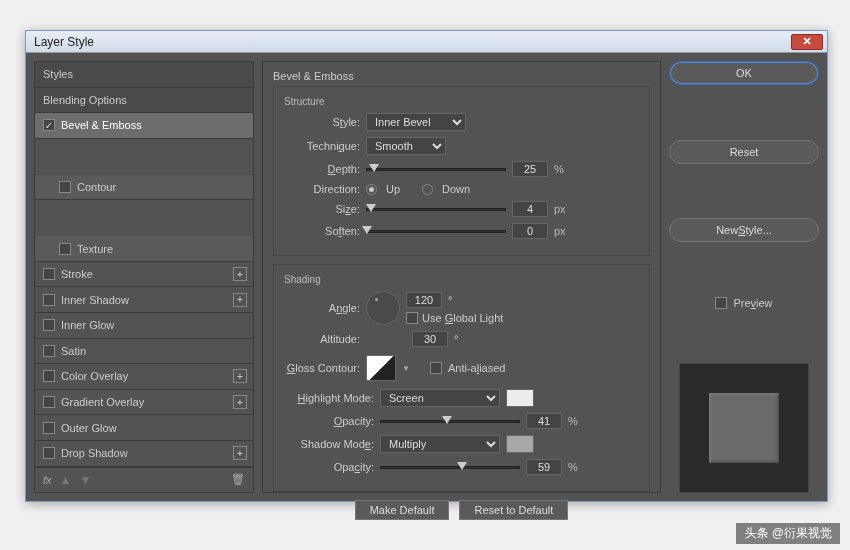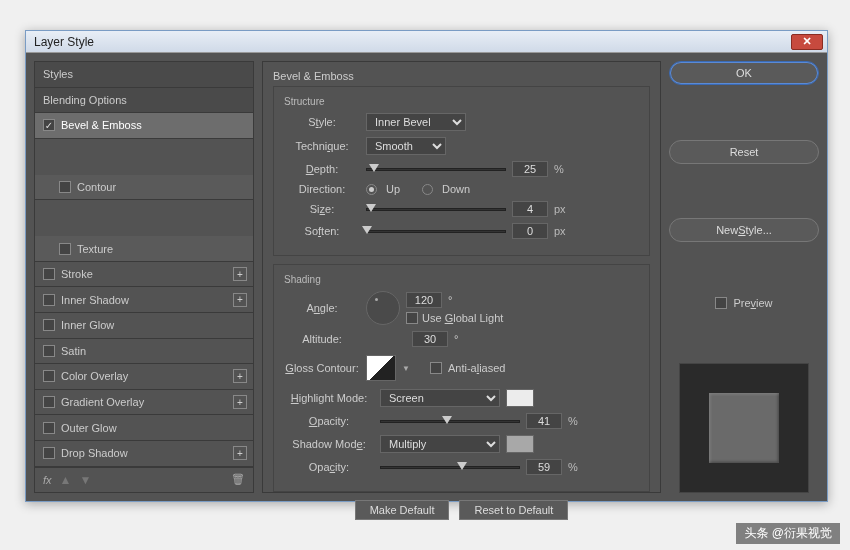--- a/index.html
+++ b/index.html
@@ -20,21 +20,21 @@
 .side-footer { margin-top: auto; height: 26px; border-top: 1px solid #3a3a3a; display: flex; align-items: center; padding: 0 8px; gap: 8px; }
 .side-footer .fx { font-style: italic; color: #aaa; }
 .side-footer .arrow { color: #777; font-size: 12px; }
 .side-footer .trash { margin-left: auto; color: #aaa; }
 
 .main { flex: 1; border: 1px solid #3a3a3a; padding: 8px 10px; position: relative; }
 .section-title { color: #ccc; margin-bottom: 4px; }
 .fieldset { border: 1px solid #444; padding: 8px 10px 10px; margin-bottom: 8px; }
 .fieldset-title { color: #bbb; margin: -14px 0 6px -4px; background: #535353; display: inline-block; padding: 0 4px; font-size: 10px; }
 .row { display: flex; align-items: center; margin-bottom: 6px; gap: 6px; }
-.label { width: 76px; text-align: center; color: #ccc; }
+.label { width: 76px; text-align: right; color: #ccc; }
 .label u { text-decoration: underline; }
 select { background: #444; color: #ddd; border: 1px solid #666; height: 18px; padding: 0 4px; }
 .slider-track { height: 3px; background: #333; border: 1px solid #222; position: relative; width: 140px; }
 .slider-thumb { position: absolute; top: -5px; width: 0; height: 0; border-left: 5px solid transparent; border-right: 5px solid transparent; border-top: 8px solid #ccc; transform: translateX(-50%); }
 .numbox { width: 36px; height: 16px; background: #444; border: 1px solid #666; color: #ddd; text-align: center; line-height: 14px; }
 .unit { color: #bbb; width: 16px; }
 .radio { width: 11px; height: 11px; border: 1px solid #888; border-radius: 50%; margin-right: 3px; display: inline-flex; align-items: center; justify-content: center; }
 .radio.on::after { content: ""; width: 5px; height: 5px; background: #ccc; border-radius: 50%; }
 .dial { width: 34px; height: 34px; border: 1px solid #666; border-radius: 50%; background: #4a4a4a; position: relative; }
 .dial::after { content: ""; position: absolute; width: 3px; height: 3px; background: #aaa; border-radius: 50%; top: 6px; left: 8px; }

